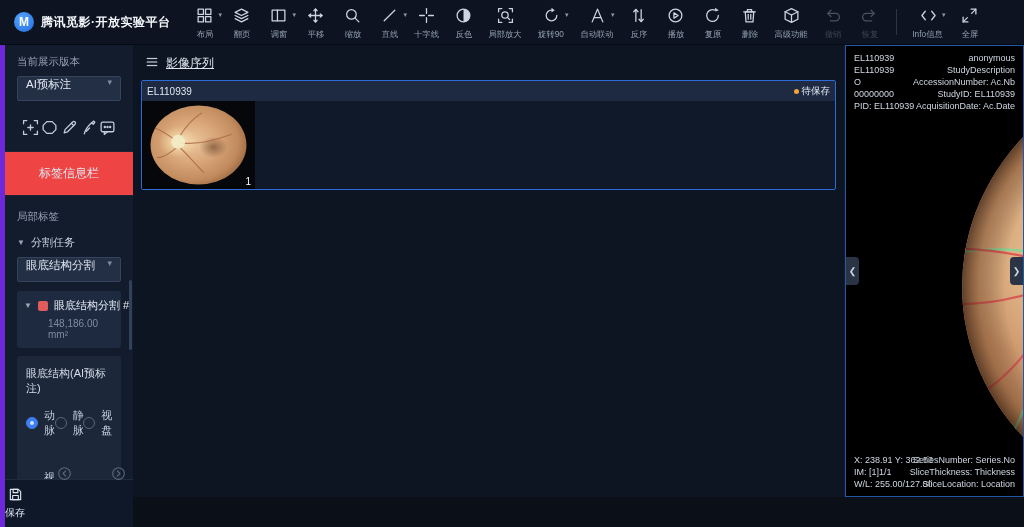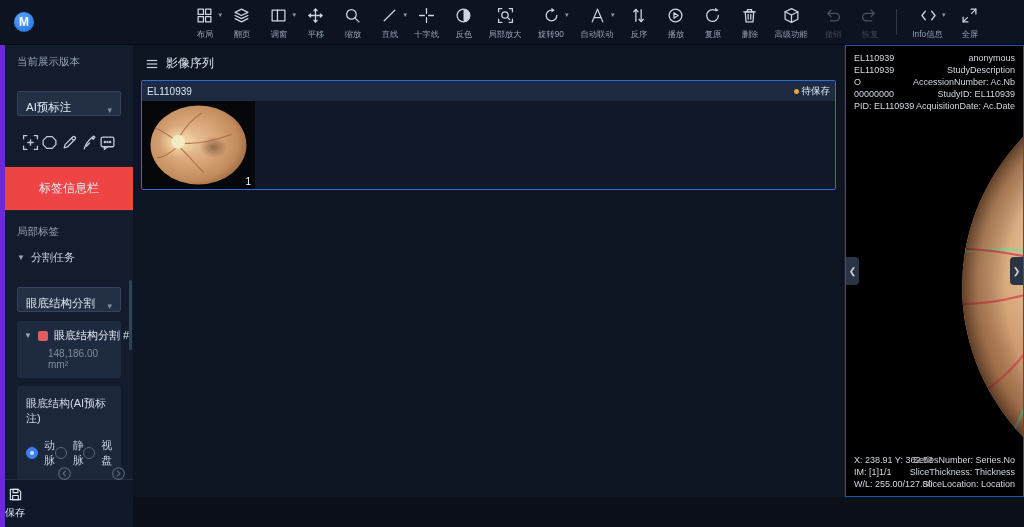--- a/index.html
+++ b/index.html
@@ -22,21 +22,21 @@
   .tool.disabled { opacity:.32; }
   .tico { position:relative; height:19px; display:flex; align-items:center; }
   .tico svg { width:17px; height:17px; stroke:#cdd5e1; fill:none; stroke-width:1.2; stroke-linecap:round; stroke-linejoin:round; }
   .tico .fillc { fill:#cdd5e1; stroke:none; }
   .caret { position:absolute; right:-9px; top:5px; font-size:7px; color:#8d99ab; }
   .tlabel { font-size:9px; color:#93a0b2; margin-top:3px; white-space:nowrap; transform:scale(.92); }
   .tdivider { width:1px; height:26px; background:#2a3547; margin:3px 8px 0 8px; }
 
   
   .sidebar { background:#0d1522; border-right:1px solid #141d2c; padding:8px 8px 0 8px; }
-  .sb-title { display:flex; align-items:center; gap:7px; font-size:12px; color:#dfe6f0; padding:2px 2px 8px 4px; }
+  .sb-title { display:flex; align-items:flex-start; gap:7px; font-size:12px; color:#dfe6f0; padding:2px 2px 8px 4px;text-decoration:underline; }
   .sb-title svg { width:14px; height:14px; stroke:#c2ccda; stroke-width:1.4; }
   .thumb-card { border:1px solid #2f6bd8; border-radius:2px; background:#10192a; }
   .thumb-head { height:20px; background:#1d2a42; display:flex; align-items:center; justify-content:space-between;
     padding:0 5px; font-size:10px; }
   .thumb-id { color:#dfe6f0; }
   .thumb-status { color:#e7edf6; display:flex; align-items:center; gap:3px; font-size:9.5px;margin-left:8px; }
   .dot { width:5px; height:5px; border-radius:50%; background:#f0a43c; display:inline-block; }
   .thumb-img { position:relative; width:113px; height:88px; background:#05070b; }
   .thumb-img svg { width:100%; height:100%; display:block; }
   .thumb-count { position:absolute; right:4px; bottom:2px; font-size:10px; color:#fff; }
@@ -51,22 +51,22 @@
   .ovl.br { bottom:6px; right:8px; text-align:right; }
   .handle { position:absolute; top:50%; margin-top:-14px; width:13px; height:28px; background:#2b3444;
     color:#cdd5e1; display:flex; align-items:center; justify-content:center; font-size:9px; z-index:4; cursor:pointer; }
   .handle.left { left:0; border-radius:0 4px 4px 0; }
   .handle.right { right:0; border-radius:4px 0 0 4px; }
 
   
   .panel { grid-row:2 / 4; background:#131c2c; border-left:5px solid #6d28d9; display:flex; flex-direction:column; position:relative; }
   .panel-scroll { flex:1; overflow:hidden; padding:10px 12px 0 12px; }
   .p-label { font-size:10.5px; color:#94a0b4; }
-  .select { margin-top:22px; height:25px; background:#232f45; border:1px solid #35435c; border-radius:2px;
-    display:flex; align-items:flex-end; justify-content:space-between; padding:0 8px; cursor:pointer; }
+  .select { margin-top:7px; height:25px; background:#232f45; border:1px solid #35435c; border-radius:2px;
+    display:flex; align-items:flex-start; justify-content:space-between; padding:0 8px; cursor:pointer; }
   .select .sel-val { font-size:11.5px; color:#dfe6f0; }
   .select .chev { font-size:9px; color:#7f8ca0; }
   .icon-row { display:flex; justify-content:space-between; padding:0 4px; margin:15px 0 13px 0; }
   .icon-row .pi { width:22px; height:22px; display:flex; align-items:center; justify-content:center; cursor:pointer; }
   .icon-row svg { width:17px; height:17px; stroke:#c3cdda; fill:none; stroke-width:1.2; stroke-linecap:round; stroke-linejoin:round; }
   .band { margin:0 -12px; background:#ef4444; border-top:1px solid #1a2433; border-bottom:1px solid #1a2433;
     padding:13px 0; text-align:center; font-size:12px; color:#e2e8f2; }
   .local-label { margin-top:14px; }
   .task-row { margin-top:11px; font-size:11px; color:#c9d2e0; display:flex; align-items:center; gap:6px; cursor:pointer; }
   .task-row .tri { font-size:8px; color:#9aa6b8; }
@@ -94,20 +94,21 @@
   .fbtn.disabled span { color:#5c6879;margin-top:43px; }
 </style>
 </head>
 <body>
 
 <div class="page">
 
   <div class="header">
     <div class="brand">
       <div class="logo">M</div>
+      <div class="brand-name">腾讯觅影·开放实验平台</div>
     </div>
     <div class="tools">
 
       <div class="tool">
         <div class="tico">
             <svg viewBox="0 0 16 16">
               <rect x="2" y="2" width="5" height="5"></rect>
               <rect x="9" y="2" width="5" height="5"></rect>
               <rect x="2" y="9" width="5" height="5"></rect>
               <rect x="9" y="9" width="5" height="5"></rect>

